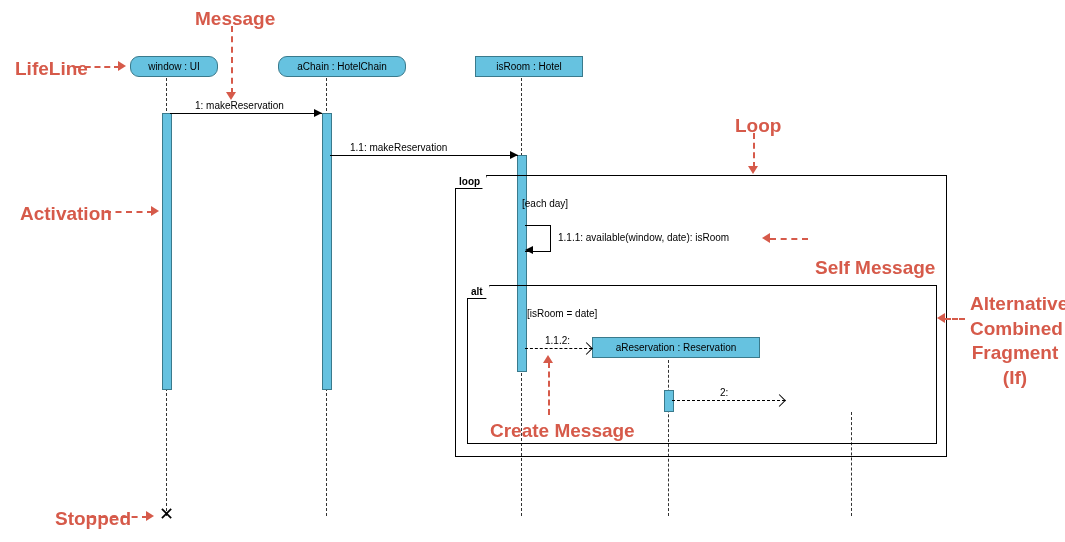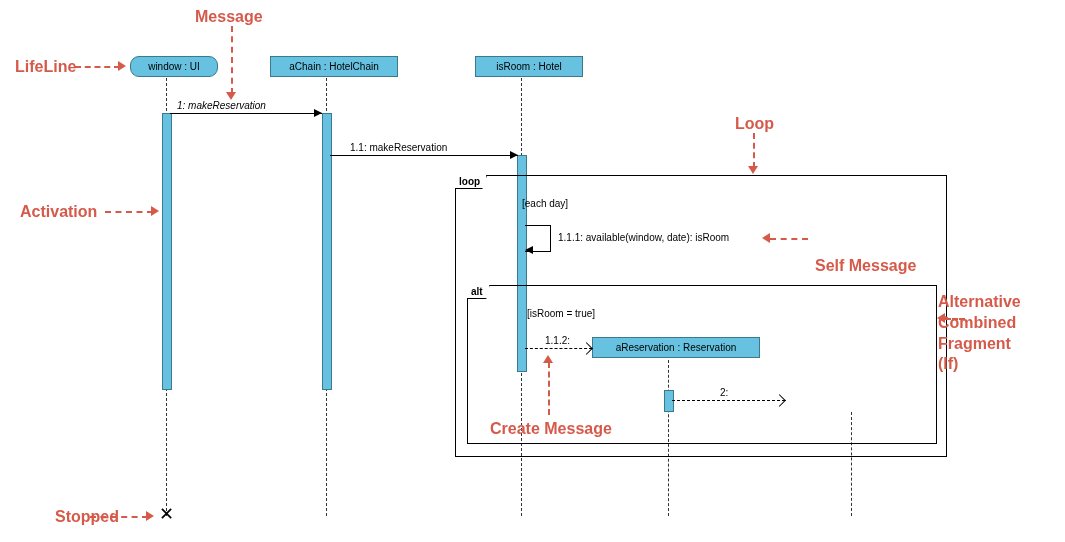--- a/index.html
+++ b/index.html
@@ -82,21 +82,21 @@
     clip-path: polygon(0 0, 100% 0, 85% 100%, 0 100%);
   }
   .guard {
     position: absolute;
     font-size: 10px;
     padding-left: 32px;
   }
   .annot {
     position: absolute;
     color: #d65a4a;
-    font-size: 16px;
+    font-size: 19px;
     font-weight: bold;
     white-space: nowrap;
   }
   .annot-arrow-h {
     position: absolute;
     border-top: 2px dashed #d65a4a;
     height: 0;
   }
   .annot-arrow-v {
     position: absolute;
@@ -138,57 +138,57 @@
     line-height: 10px;
   }
 </style>
 </head>
 <body>
 <div class="canvas">
 
 <div class="lifeline-box" style="left:130px;top:56px;width:70px;border-radius:9px;">window : UI</div>
 <div class="dashed-line" style="left:166px;top:78px;height:438px;"></div>
 
-<div class="lifeline-box" style="left:270px;top:56px;width:110px;">aChain : HotelChain</div>
+<div class="lifeline-box" style="left:278px;top:56px;width:110px;border-radius:9px;">aChain : HotelChain</div>
 <div class="dashed-line" style="left:326px;top:78px;height:438px;"></div>
 
 <div class="lifeline-box" style="left:475px;top:56px;width:90px;">isRoom : Hotel</div>
 <div class="dashed-line" style="left:521px;top:78px;height:438px;"></div>
 
 <div class="lifeline-box" style="left:592px;top:337px;width:150px;">aReservation : Reservation</div>
 <div class="dashed-line" style="left:668px;top:360px;height:156px;"></div>
 
 <div class="dashed-line" style="left:851px;top:412px;height:104px;"></div>
 
 <div class="activation" style="left:162px;top:113px;height:275px;"></div>
 <div class="activation" style="left:322px;top:113px;height:275px;"></div>
 <div class="activation" style="left:517px;top:155px;height:215px;"></div>
 <div class="activation" style="left:664px;top:390px;height:20px;"></div>
 
 <div class="msg-line" style="left:170px;top:113px;width:152px;"></div>
 <div class="arrow-right" style="left:314px;top:109px;"></div>
-<div class="msg-label" style="left:177px;top:100px;font-style:italic;">1: makeReservation</div>
+<div class="msg-label" style="left:195px;top:100px;">1: makeReservation</div>
 
 <div class="msg-line" style="left:330px;top:155px;width:188px;"></div>
 <div class="arrow-right" style="left:510px;top:151px;"></div>
 <div class="msg-label" style="left:350px;top:142px;">1.1: makeReservation</div>
 
 <div class="fragment" style="left:455px;top:175px;width:490px;height:280px;">
   <div class="fragment-label">loop</div>
 </div>
 <div class="guard" style="left:490px;top:198px;">[each day]</div>
 
 <div style="position:absolute;left:525px;top:225px;width:25px;height:25px;border-top:1px solid #000;border-right:1px solid #000;border-bottom:1px solid #000;"></div>
 <div style="position:absolute;left:525px;top:246px;width:0;height:0;border-top:4px solid transparent;border-bottom:4px solid transparent;border-right:8px solid #000;"></div>
 <div class="msg-label" style="left:558px;top:232px;">1.1.1: available(window, date): isRoom</div>
 
 <div class="fragment" style="left:467px;top:285px;width:468px;height:157px;">
   <div class="fragment-label">alt</div>
 </div>
-<div class="guard" style="left:495px;top:308px;">[isRoom = true]</div>
+<div class="guard" style="left:495px;top:308px;">[isRoom = date]</div>
 
 <div class="msg-dashed" style="left:525px;top:348px;width:67px;"></div>
 <div class="open-arrow-right" style="left:582px;top:344px;"></div>
 <div class="msg-label" style="left:545px;top:335px;">1.1.2:</div>
 
 <div class="msg-dashed" style="left:672px;top:400px;width:113px;"></div>
 <div class="open-arrow-right" style="left:775px;top:396px;"></div>
 <div class="msg-label" style="left:720px;top:387px;">2:</div>
 
 <div class="stop-x" style="left:159px;top:509px;">✕</div>
@@ -206,21 +206,21 @@
 <div class="annot-head-right" style="left:151px;top:206px;"></div>
 
 <div class="annot" style="left:735px;top:115px;">Loop</div>
 <div class="annot-arrow-v" style="left:753px;top:133px;height:35px;"></div>
 <div class="annot-head-down" style="left:748px;top:166px;"></div>
 
 <div class="annot" style="left:815px;top:230px;margin-top:27px;">Self Message</div>
 <div class="annot-arrow-h" style="left:770px;top:238px;width:38px;"></div>
 <div class="annot-head-left" style="left:762px;top:233px;"></div>
 
-<div class="annot" style="left:938px;top:292px;width:90px;white-space:normal;line-height:1.3;">Alternative Combined Fragment (If)</div>
+<div class="annot" style="left:970px;top:292px;width:90px;white-space:normal;line-height:1.3;text-align:center;">Alternative Combined Fragment (If)</div>
 <div class="annot-arrow-h" style="left:945px;top:318px;width:20px;"></div>
 <div class="annot-head-left" style="left:937px;top:313px;"></div>
 
 <div class="annot" style="left:490px;top:420px;">Create Message</div>
 <div class="annot-arrow-v" style="left:548px;top:362px;height:53px;"></div>
 <div class="annot-head-up" style="left:543px;top:355px;"></div>
 
 <div class="annot" style="left:20px;top:508px;margin-left:35px;">Stopped</div>
 <div class="annot-arrow-h" style="left:90px;top:516px;width:58px;"></div>
 <div class="annot-head-right" style="left:146px;top:511px;"></div>

